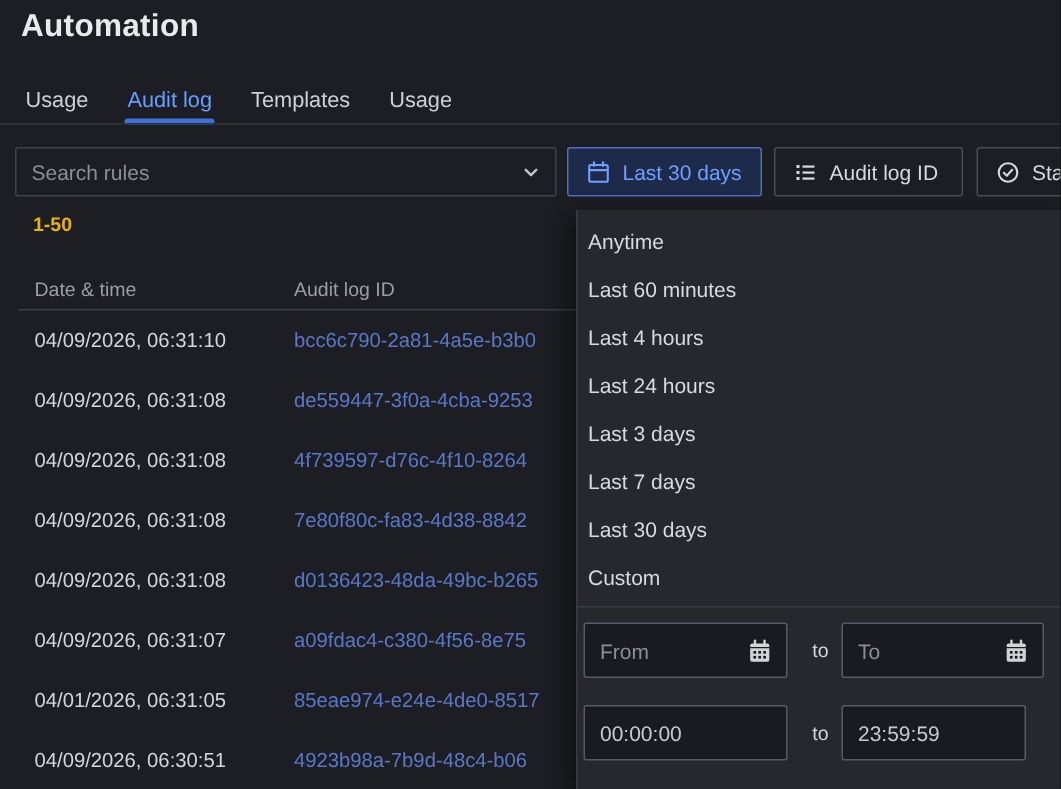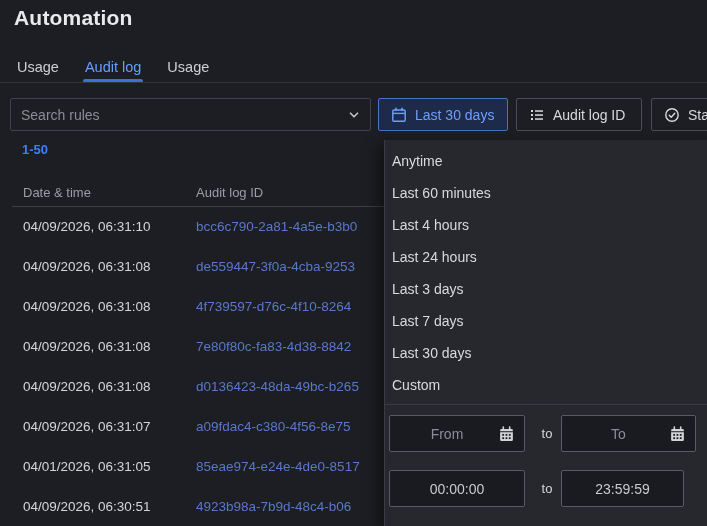--- a/index.html
+++ b/index.html
@@ -96,21 +96,21 @@
     background: #1d2a4a;
     color: #6e9fff;
   }
   .tool-btn.audit-id { left: 516px; width: 126px; }
   .tool-btn.status { left: 651px; width: 120px; }
   .tool-btn svg { flex: 0 0 auto; }
 
   
   .result-count {
     position: absolute; left: 22px; top: 142px;
-    font-size: 13px; font-weight: 700; color: #3b82f6;
+    font-size: 13px; font-weight: 700; color: #eab308;
   }
 
   
   .table-header { position: absolute; left: 0; top: 185px; width: 707px; height: 22px; }
   .th { position: absolute; font-size: 13px; color: #9b9ea4; white-space: nowrap; }
   .th.col-date { left: 23px; }
   .th.col-id { left: 196px; }
   .table-header-divider {
     position: absolute; left: 12px; top: 206px;
     width: 695px; height: 1px; background: #3d3f45;
@@ -150,21 +150,20 @@
     background: #191b20;
     border: 1px solid #585b63;
     border-radius: 2px;
   }
   .range-input input {
     width: 100%; height: 100%;
     background: transparent; border: none; outline: none;
     color: #c9cacd; font-size: 14px;
     padding: 0 30px 0 10px;
     font-family: inherit;
-    text-align: center;
   }
   .range-input.no-icon input { padding-right: 10px; }
   .range-input input::placeholder { color: #8c8e95; opacity: 1; }
   .range-input .cal-icon {
     position: absolute; right: 9px; top: 10px;
     pointer-events: none;
   }
   .from-date { left: 4px;   top: 275px; width: 136px; }
   .to-date   { left: 176px; top: 275px; width: 135px; }
   .from-time { left: 4px;   top: 330px; width: 136px; }
@@ -186,20 +185,23 @@
 
   <div class="page-title">Automation</div>
 
   <div class="tabbar">
     <div class="tab">
       <span>Usage</span>
     </div>
     <div class="tab active">
       <span>Audit log</span>
       <span class="tab-underline"></span>
+    </div>
+    <div class="tab">
+      <span>Templates</span>
     </div>
     <div class="tab">
       <span>Usage</span>
     </div>
   </div>
   <div class="tabbar-divider"></div>
 
   <div class="toolbar">
     <div class="search-box">
       <input type="text" placeholder="Search rules" style="">

